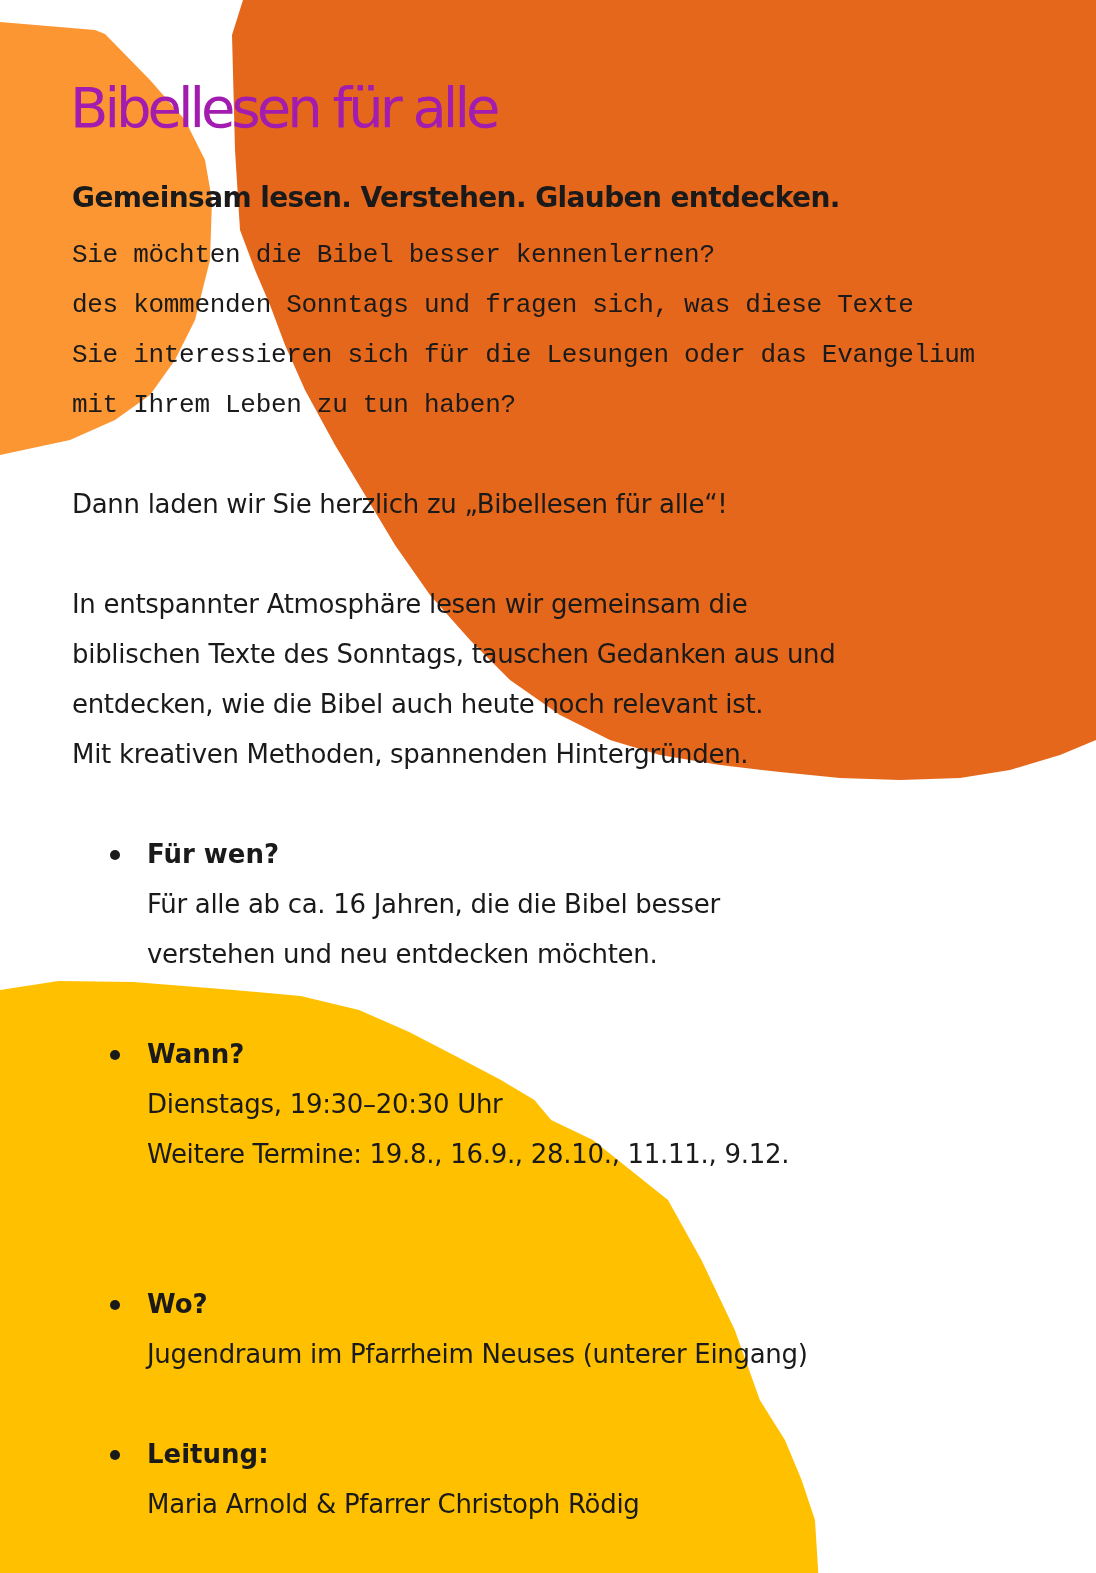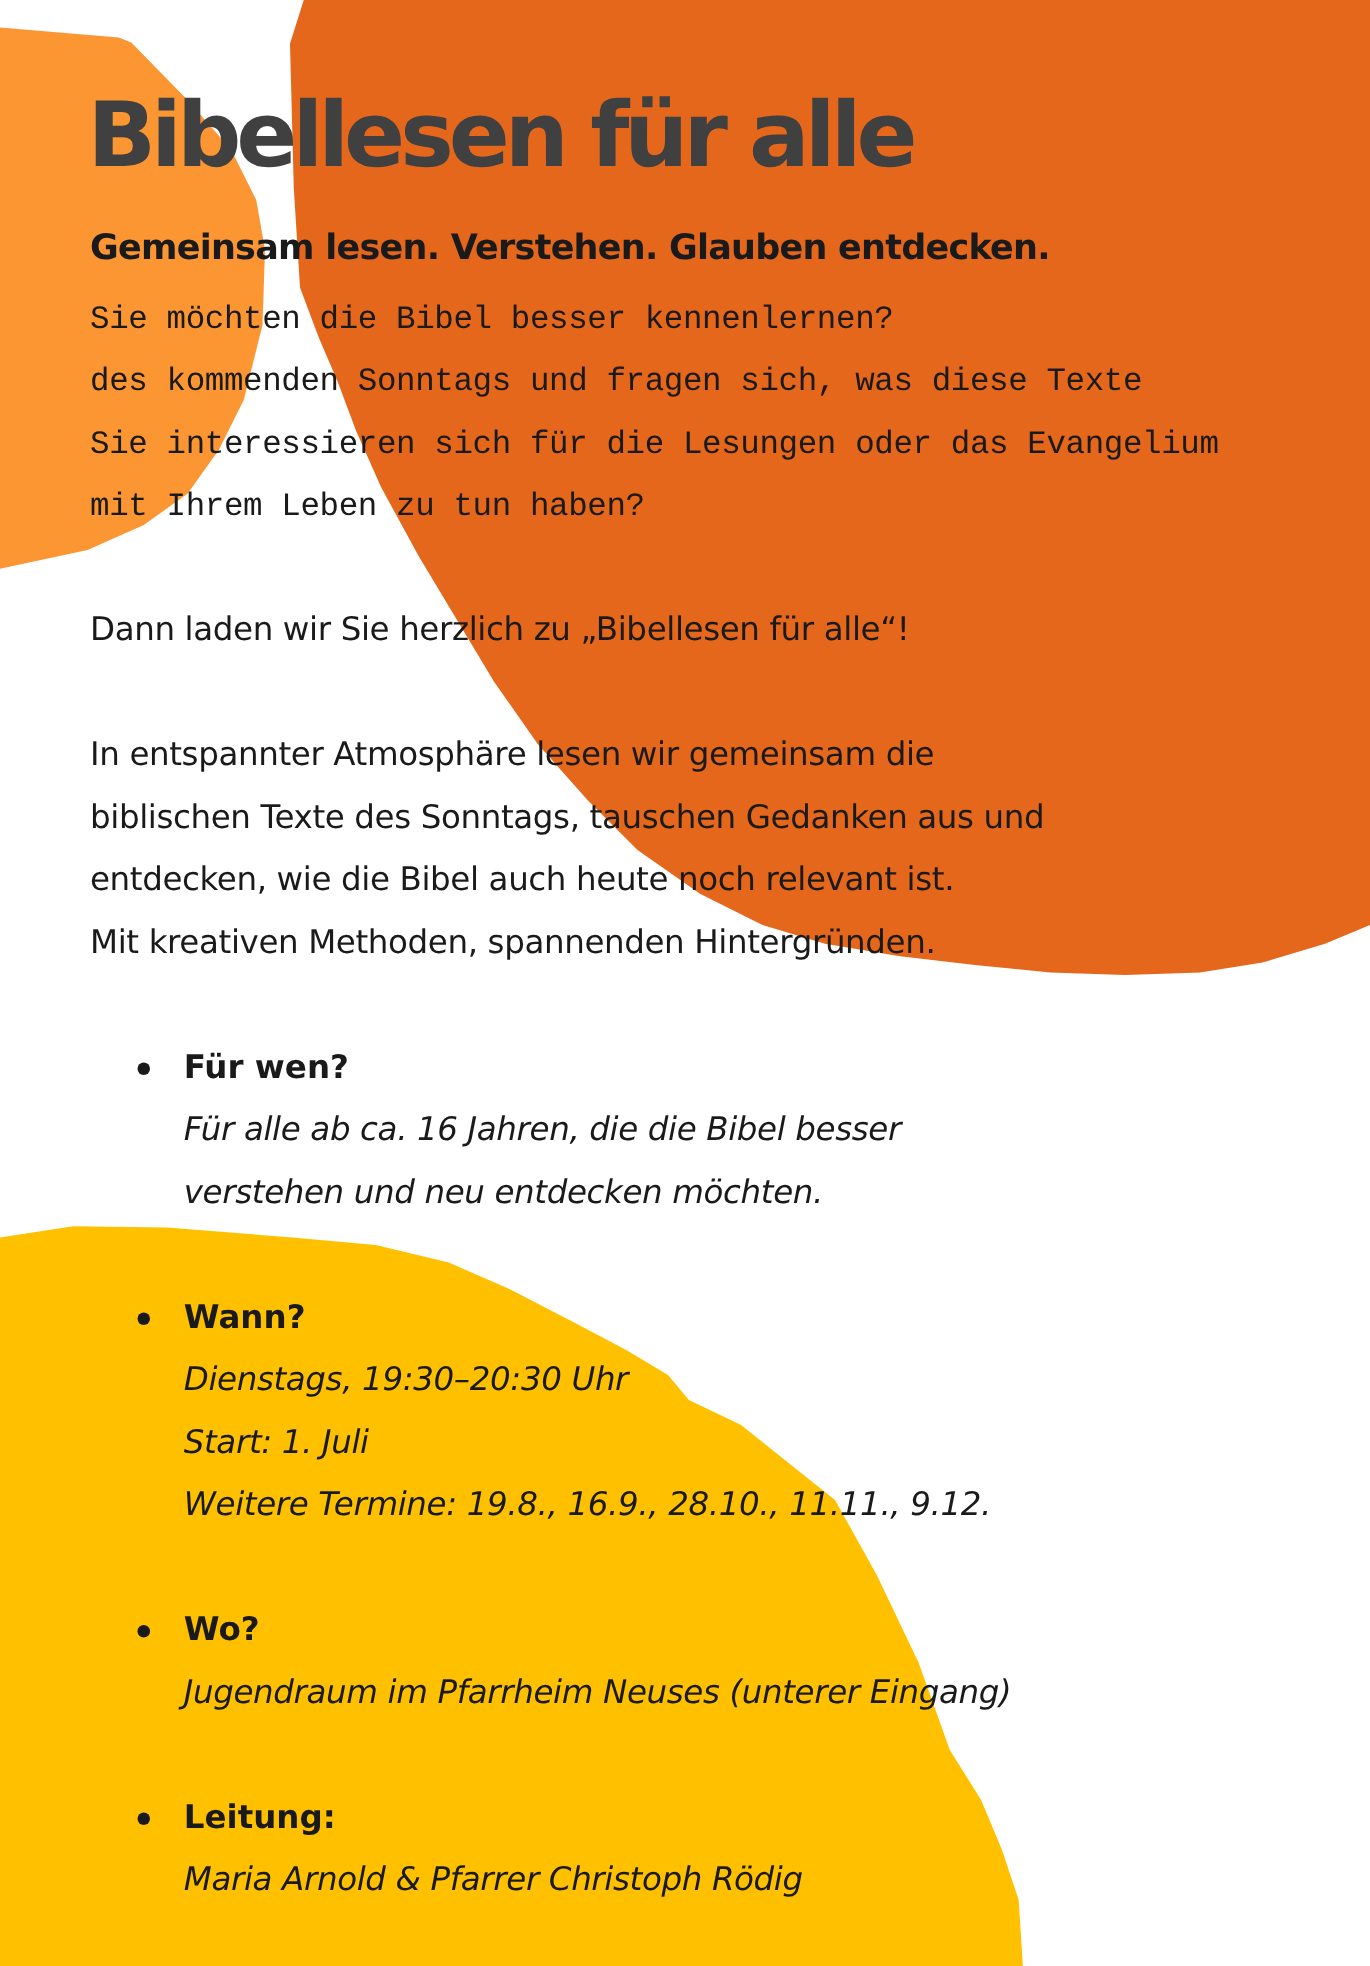--- a/index.html
+++ b/index.html
@@ -6,22 +6,22 @@
   body {
     width: 1096px; height: 1573px; position: relative; overflow: hidden;
     background: #ffffff;
     font-family: "DejaVu Sans", sans-serif;
     color: #1a1a1a;
   }
   .bg { position: absolute; left: 0; top: 0; width: 1096px; height: 1573px; z-index: 0; }
   .content { position: absolute; left: 0; top: 0; width: 1096px; height: 1573px; z-index: 1; }
   .title {
     position: absolute; left: 70px; top: 58px; margin: 0;
-    font-family: "DejaVu Sans", sans-serif; font-weight: bold;
-    font-size: 72px; letter-spacing: -4px; line-height: 100px; color: #404040;
+    font-family: "DejaVu Sans", sans-serif; font-weight: normal;
+    font-size: 56px; letter-spacing: -4px; line-height: 100px; color: #a21caf;
   }
   .subtitle {
     position: absolute; left: 72px; top: 176px; margin: 0;
     font-family: "DejaVu Sans", sans-serif; font-weight: bold;
     font-size: 28px; letter-spacing: -0.6px; line-height: 44px;
   }
   .para {
     position: absolute; left: 72px; margin: 0;
     font-family: "DejaVu Sans", sans-serif; font-size: 26px; line-height: 50px;
     letter-spacing: -0.3px;
@@ -34,21 +34,21 @@
     background: #1a1a1a;
   }
   .bullet .head {
     position: absolute; left: 37px; top: 0; white-space: nowrap;
     font-family: "DejaVu Sans", sans-serif; font-weight: bold; font-size: 26px; line-height: 50px;
   }
   .bullet .body {
     position: absolute; left: 37px; top: 50px;
     font-family: "DejaVu Sans", sans-serif; font-size: 26px; line-height: 50px; letter-spacing: -0.3px;
   }
-  .bullet .body .line { display: block; white-space: nowrap; font-style: italic; }
+  .bullet .body .line { display: block; white-space: nowrap; }
 </style>
 </head>
 <body>
 
 <svg class="bg" viewBox="0 0 1096 1573" xmlns="http://www.w3.org/2000/svg">
 
   <path d="M0,22 L95,30 L105,34 L150,80 L185,120 L205,160 L212,200 L210,260 L195,320 L175,360 L150,395 L115,420 L70,440 L0,455 Z" fill="#FB9633"></path>
 
   <path d="M243,0 L1096,0 L1096,740 L1060,755 L1010,770 L960,778 L900,780 L840,778 L780,772 L720,765 L660,755 L610,740 L560,715 L510,680 L470,640 L430,595 L395,545 L365,495 L335,445 L305,390 L285,345 L270,305 L255,270 L240,230 L235,150 L232,35 Z" fill="#E5671C"></path>
 
@@ -84,21 +84,20 @@
       <span class="body">
         <span class="line">Für alle ab ca. 16 Jahren, die die Bibel besser</span>
         <span class="line">verstehen und neu entdecken möchten.</span>
       </span>
     </li>
     <li class="bullet" style="top:1029px;">
       <span class="dot"></span>
       <span class="head">Wann?</span>
       <span class="body">
         <span class="line">Dienstags, 19:30–20:30 Uhr</span>
-        <span class="line">Start: 1. Juli</span>
         <span class="line">Weitere Termine: 19.8., 16.9., 28.10., 11.11., 9.12.</span>
       </span>
     </li>
     <li class="bullet" style="top:1279px;">
       <span class="dot"></span>
       <span class="head">Wo?</span>
       <span class="body">
         <span class="line">Jugendraum im Pfarrheim Neuses (unterer Eingang)</span>
       </span>
     </li>

